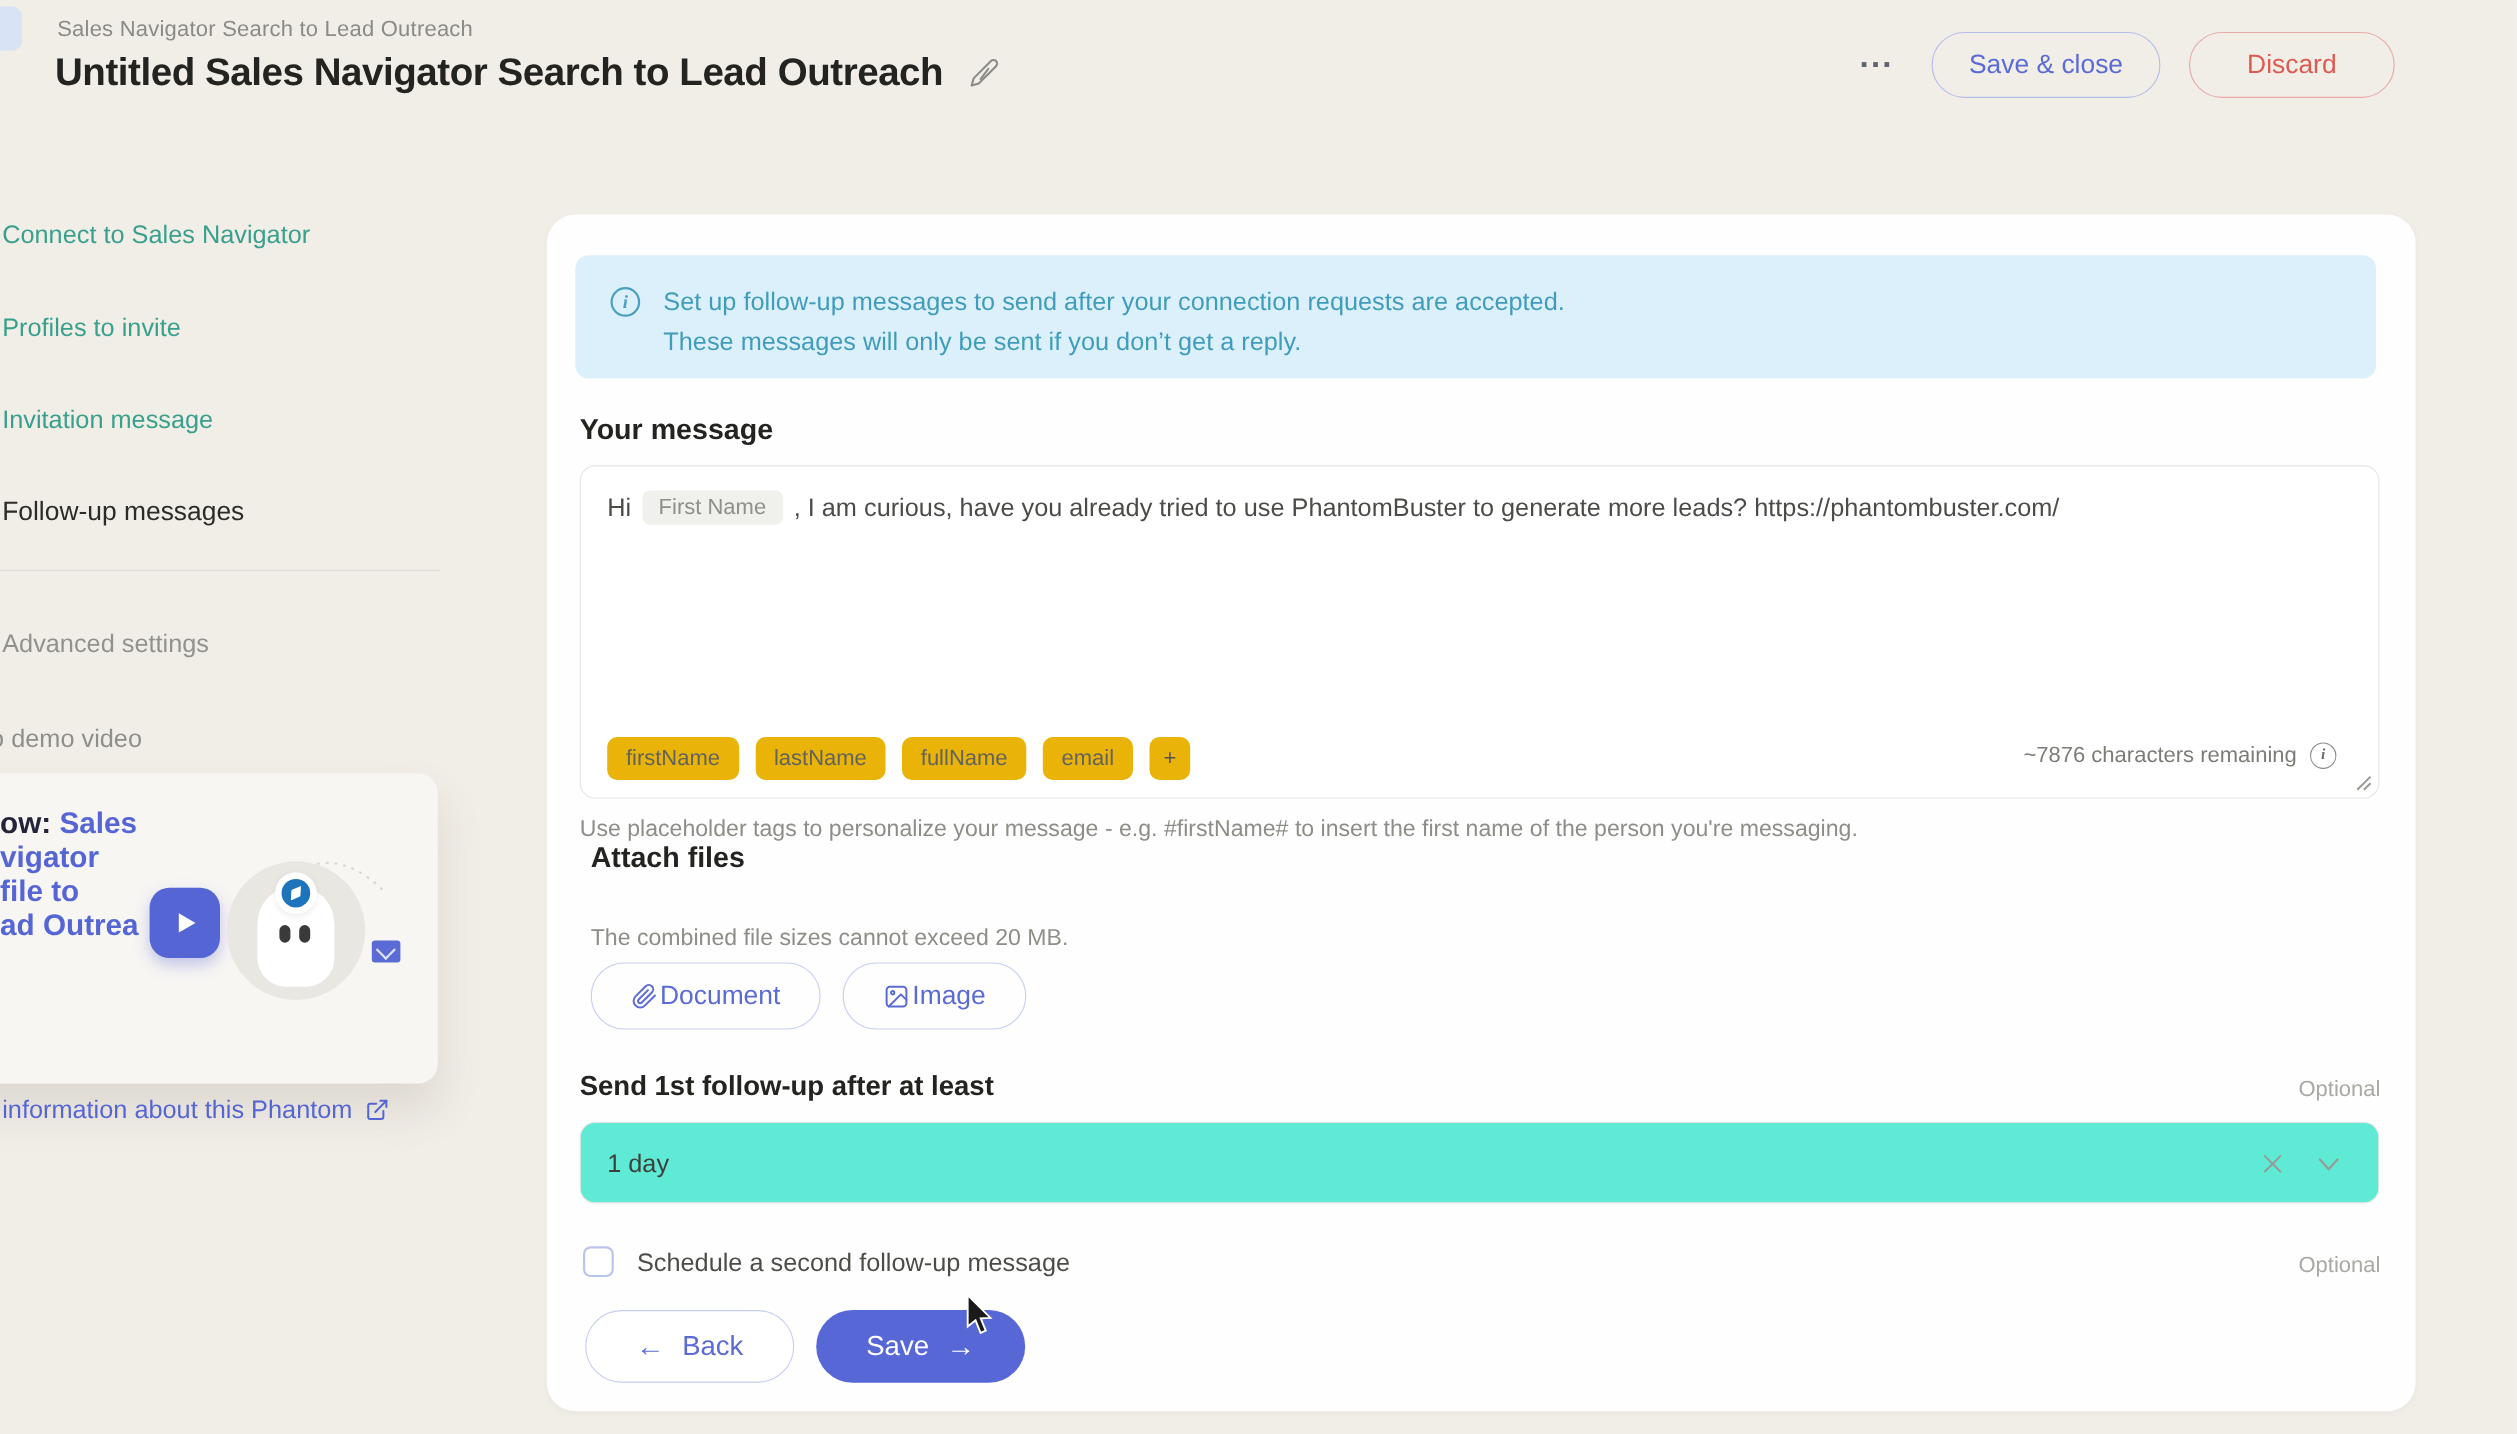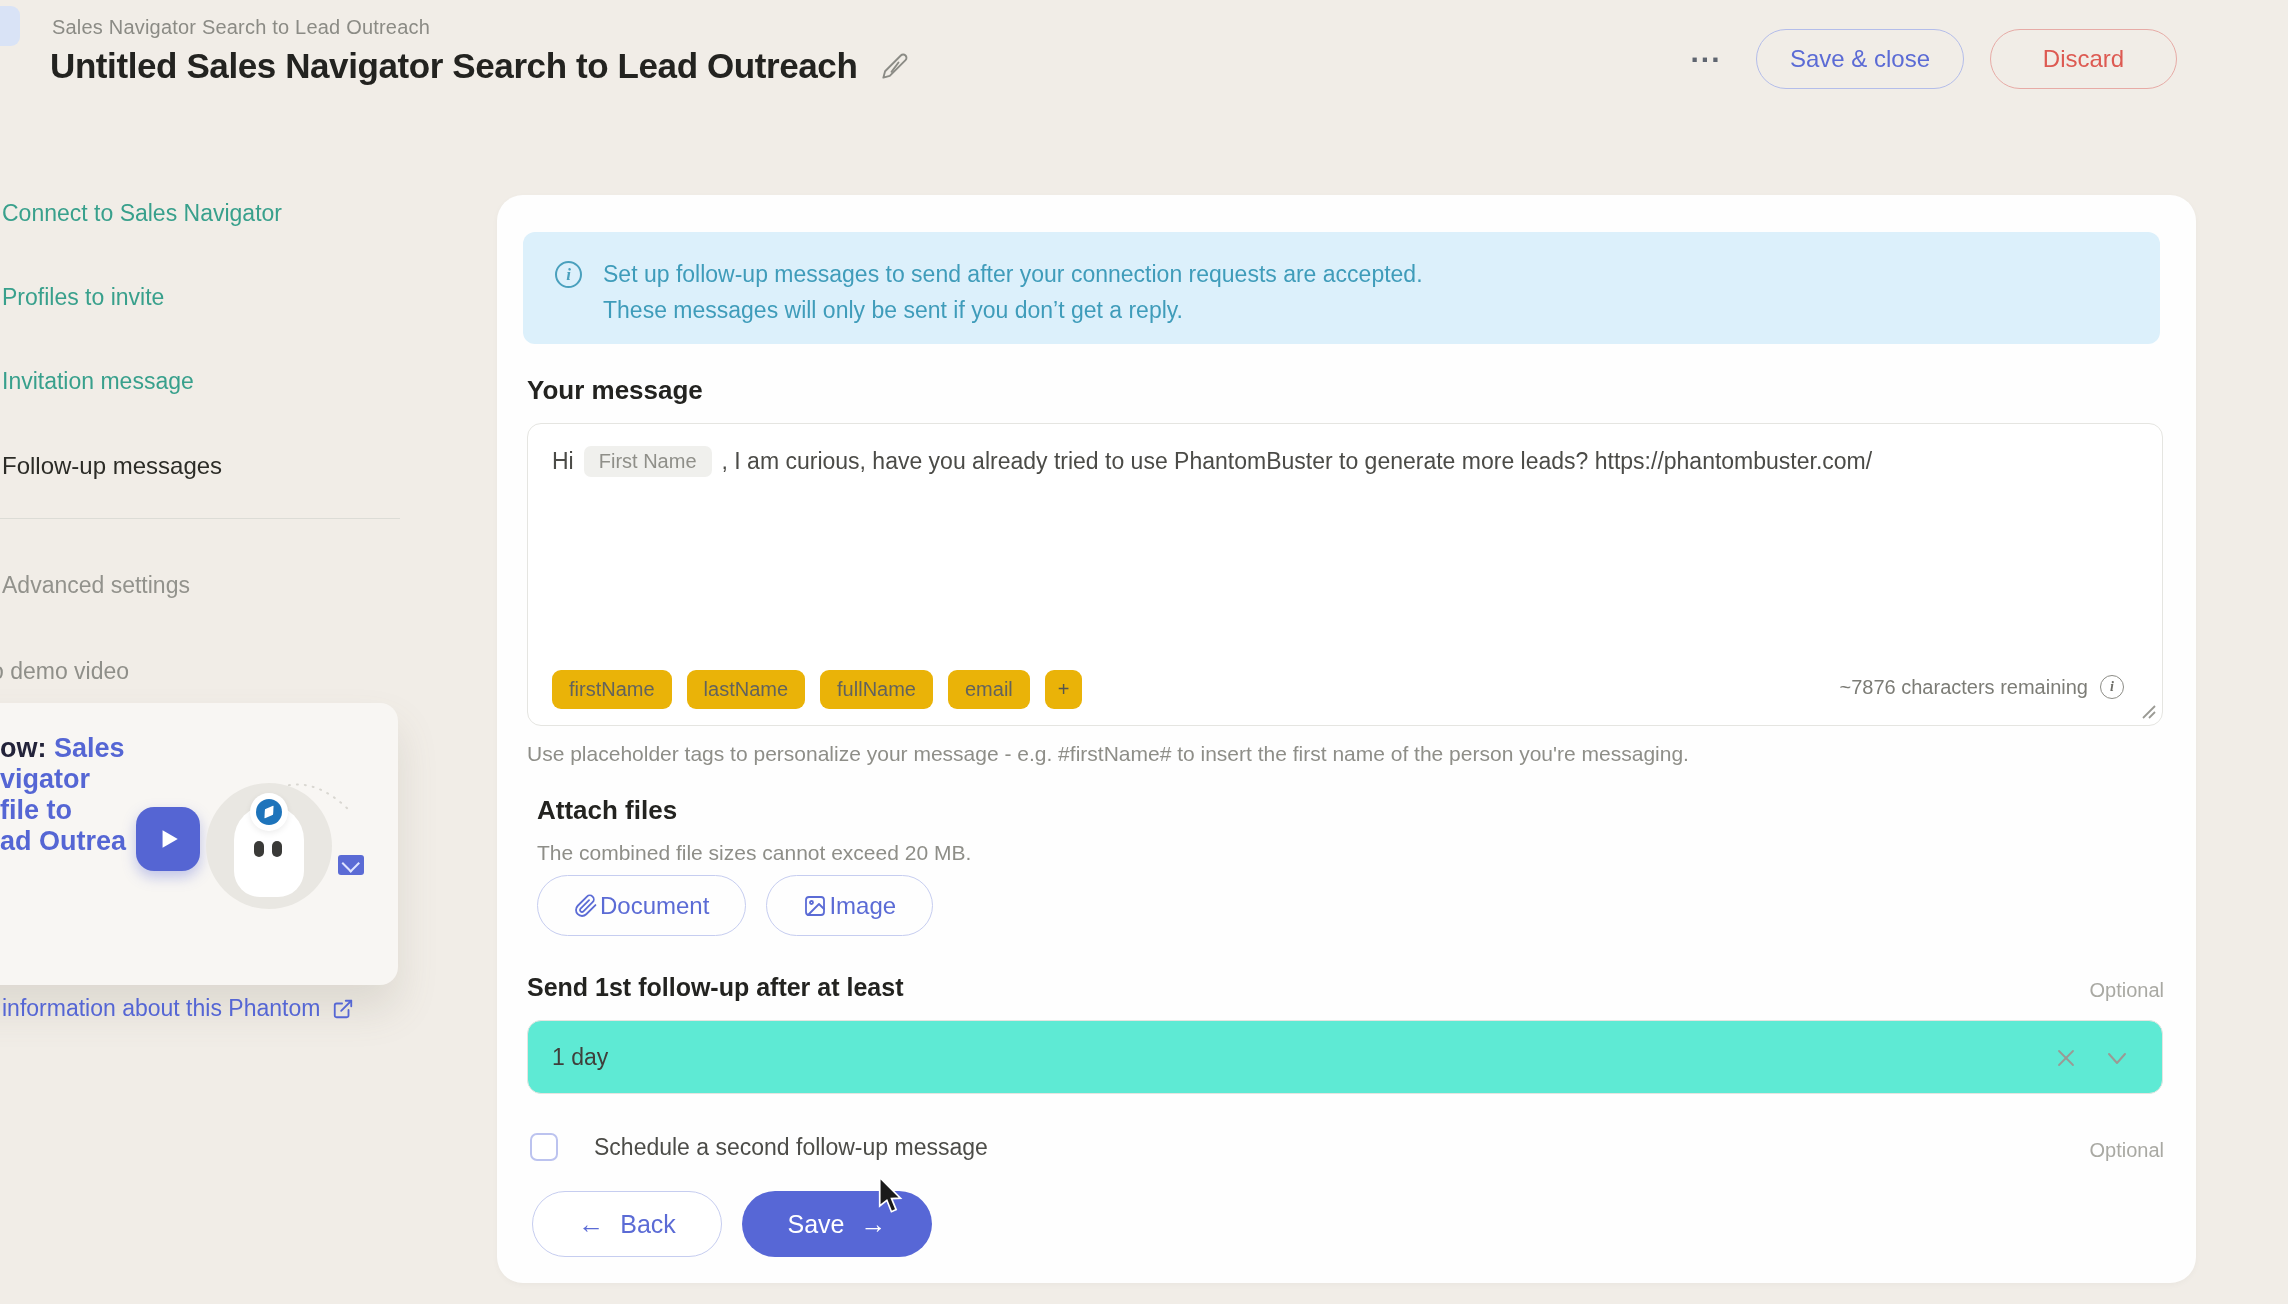--- a/index.html
+++ b/index.html
@@ -82,38 +82,38 @@
   .tag.plus { padding:8px 13px; color:#55554f; }
   .remaining-wrap { position:absolute; right:38px; bottom:26px; display:flex; align-items:center; gap:12px;
                     font-size:20px; color:#7c7c76; }
   .info-circle { width:24px; height:24px; border:1.7px solid #8c8c86; border-radius:50%; color:#6d6d67;
                  font-size:14px; font-style:italic; font-weight:bold; display:flex; align-items:center;
                  justify-content:center; font-family:"Liberation Serif", serif; }
   .resize-handle { position:absolute; right:5px; bottom:5px; }
 
   .helper-text { position:absolute; left:30px; top:547px; font-size:21px; color:#8e8e88; }
 
-  .attach-heading { left:40px; top:600px; }
+  .attach-heading { left:40px; top:569px; }
   .attach-note { position:absolute; left:40px; top:646px; font-size:21px; color:#8e8e88; }
   .attach-row { position:absolute; left:40px; top:680px; display:flex; gap:20px; }
   .attach-btn { height:61px; border:1.5px solid #c6cdf0; border-radius:31px; background:transparent;
                 color:#5b6bd5; font-size:24px; display:flex; align-items:center; gap:2px; padding:0 36px;
                 font-family:"Liberation Sans", sans-serif; }
 
   .followup-label { left:30px; top:778px; font-size:25px; }
   .optional { position:absolute; right:32px; font-size:20px; color:#a9a9a3; }
   .opt1 { top:784px; } .opt2 { top:944px; }
 
   .select-box { position:absolute; left:30px; top:825px; width:1636px; height:74px; background:#5eead4;
                 border:1.5px solid #e5e5e1; border-radius:14px; display:flex; align-items:center; }
   .select-value { margin-left:24px; font-size:23px; color:#3f3f3b; }
   .select-clear { position:absolute; right:84px; top:25px; }
   .select-chevron { position:absolute; right:32px; top:28px; }
 
-  .checkbox-row { position:absolute; left:33px; top:938px; display:flex; align-items:center; gap:36px; }
+  .checkbox-row { position:absolute; left:33px; top:938px; display:flex; align-items:center; gap:21px; }
   .checkbox { width:28px; height:28px; border:2px solid #bcc3ef; border-radius:7px; background:#ffffff; }
   .checkbox-label { font-size:23px; color:#4c4c48; }
 
   .action-row { position:absolute; left:35px; top:996px; display:flex; gap:20px; }
   .back-btn { width:190px; height:66px; border-radius:33px; border:1.5px solid #c6cdf0; background:#ffffff;
               color:#5b6bd5; font-size:25px; display:flex; align-items:center; justify-content:center; gap:16px; }
   .save-btn { width:190px; height:66px; border-radius:33px; border:none; background:#5767d6;
               color:#ffffff; font-size:25px; display:flex; align-items:center; justify-content:center; gap:16px; }
   .arrow-glyph { font-size:26px; line-height:1; }
 

